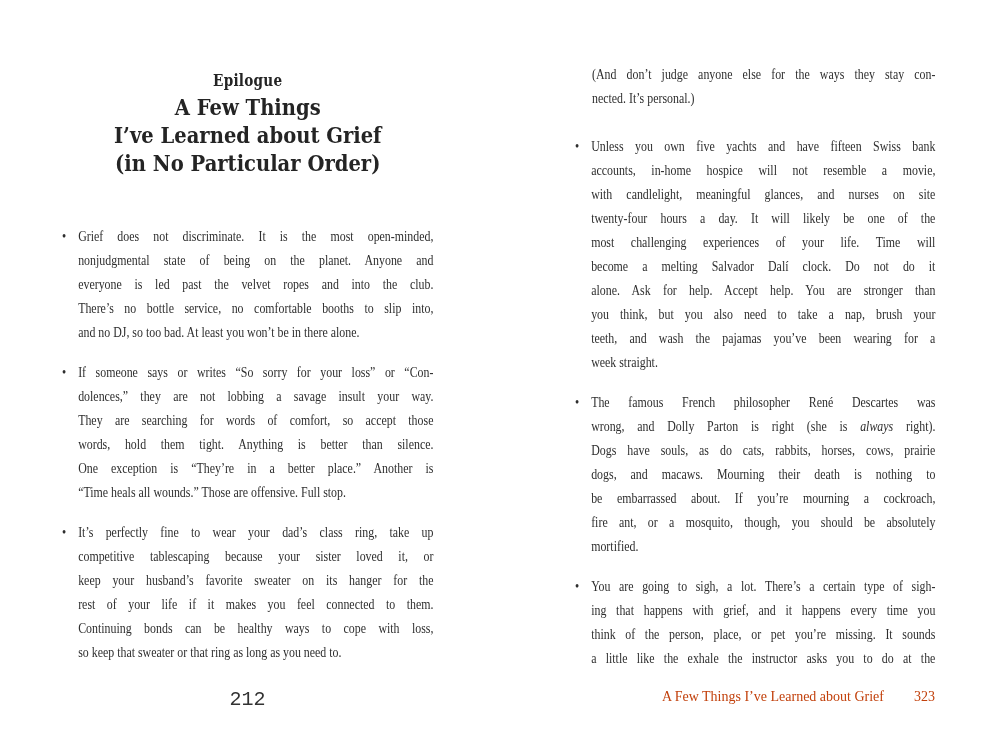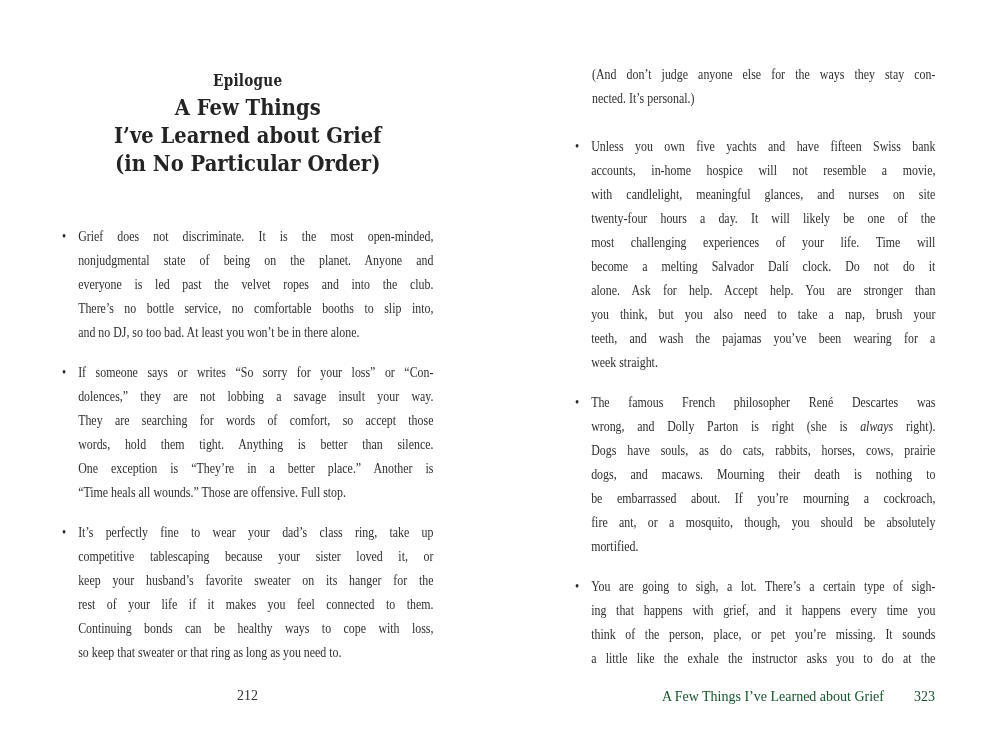--- a/index.html
+++ b/index.html
@@ -31,26 +31,26 @@
     font-size:14px;line-height:24px;height:24px;
     text-align:justify;text-align-last:justify;
   }
   .line.last{text-align-last:left;}
   .it{font-style:italic;}
 
   .continuation{margin-bottom:24px;padding-left:20px;}
 
   .folio-left{
     position:absolute;left:62px;top:688px;width:371px;text-align:center;
-    font-size:14px;color:#333333;
+    font-size:20px;color:#333333;font-family:Liberation Mono, monospace;
   }
   .footer-right{
     position:absolute;left:575px;top:689px;width:360px;
     display:flex;justify-content:flex-end;gap:30px;
-    font-size:14px;color:#14532d;
+    font-size:14px;color:#c2410c;
   }
 </style>
 </head>
 <body>
 
 <div class="page page-left">
   <div class="chapter-label">Epilogue</div>
   <h1 class="title">
     <span class="title-line">A Few Things</span>
     <span class="title-line">I’ve Learned about Grief</span>

